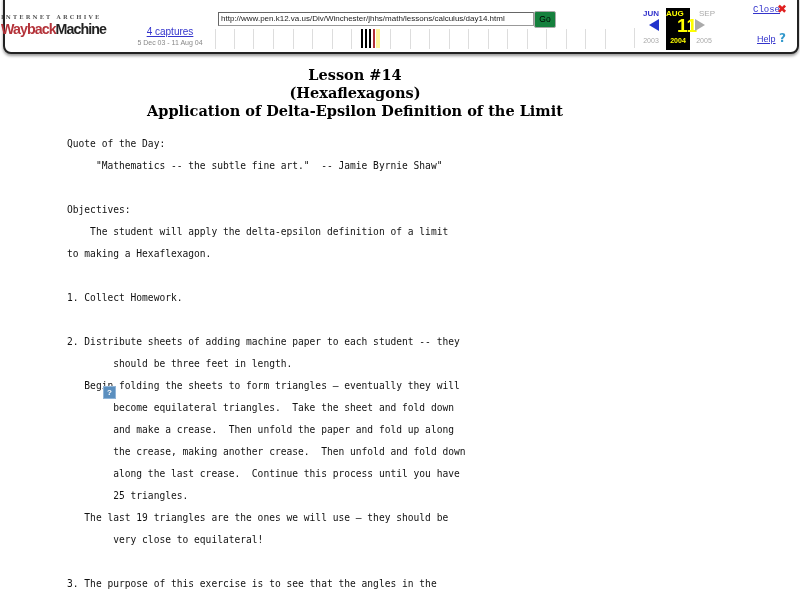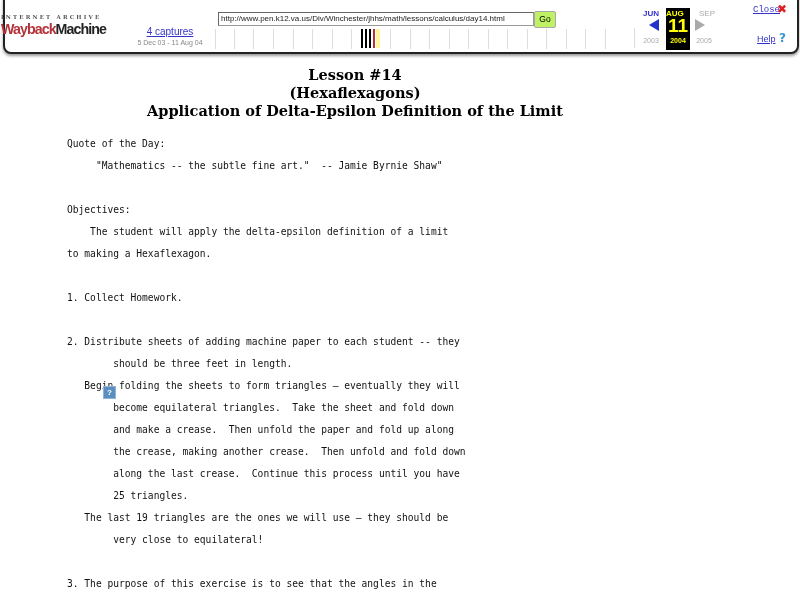--- a/index.html
+++ b/index.html
@@ -11,27 +11,27 @@
     }
     .logo { position: absolute; left: 1px; top: 14px; width: 80px; }
     .logo-top { font-family: "DejaVu Serif", serif; font-size: 5.5px; letter-spacing: 2.2px; color: #555; font-weight: bold; white-space: nowrap; }
     .logo-main { margin-top: 1px; font-family: "Liberation Sans", sans-serif; font-weight: bold; font-size: 15px; line-height: 15px; letter-spacing: -1px; white-space: nowrap; transform: scaleX(0.95); transform-origin: left; }
     .logo-main .w { color: #b4333a; }
     .logo-main .m { color: #222; }
     .captures { position: absolute; left: 130px; top: 26px; text-align: center; width: 80px; }
     .captures a { font-family: "Liberation Sans", sans-serif; font-size: 10px; color: #3333cc; text-decoration: underline; display: block; }
     .captures .range { font-family: "Liberation Sans", sans-serif; font-size: 7px; color: #888; margin-top: 2px; }
     .urlbox { position: absolute; left: 218px; top: 12px; width: 310px; height: 12px; border: 1px solid #999; border-top-color: #666; border-left-color: #666; background: #fff; font-family: "Liberation Sans", sans-serif; font-size: 8px; line-height: 12px; padding: 0 2px; color: #222; overflow: hidden; white-space: nowrap; box-sizing: content-box; }
-    .gobtn { position: absolute; left: 534px; top: 11px; width: 20px; height: 15px; border: 1px solid #aaa; background: #bef264; font-family: "Liberation Sans", sans-serif; font-size: 8.5px; line-height: 15px; text-align: center; color: #000; border-radius: 2px; }
+    .gobtn { position: absolute; left: 534px; top: 11px; width: 20px; height: 15px; border: 1px solid #aaa; background: #15803d; font-family: "Liberation Sans", sans-serif; font-size: 8.5px; line-height: 15px; text-align: center; color: #000; border-radius: 2px; }
     .timeline { position: absolute; left: 215px; top: 29px; width: 400px; height: 20px; }
     .tick { position: absolute; top: 0; width: 1px; height: 20px; background: #ddd; }
     .bar { position: absolute; top: 0; width: 2px; height: 19px; background: #000; }
     .cur-col { position: absolute; left: 666px; top: 8px; width: 24px; height: 42px; background: #000; }
     .cur-month { position: absolute; left: 666px; top: 9px; width: 24px; text-align: left; color: #ff0; font-family: "Liberation Sans", sans-serif; font-size: 8px; font-weight: bold; }
-    .cur-day { position: absolute; left: 666px; top: 16px; width: 24px; text-align: center; color: #ff0; font-family: "Liberation Sans", sans-serif; font-size: 19px; font-weight: bold; line-height: 20px; }
+    .cur-day { position: absolute; left: 666px; top: 16px; width: 24px; text-align: center; color: #ff0; font-family: "Liberation Sans", sans-serif; font-size: 19px; font-weight: bold; line-height: 20px; padding-left: 9px; }
     .cur-year { position: absolute; left: 666px; top: 37px; width: 24px; text-align: center; color: #ff0; font-family: "Liberation Sans", sans-serif; font-size: 7px; font-weight: bold; }
     .prev-month { position: absolute; left: 640px; top: 9px; width: 22px; text-align: center; color: #3333cc; font-family: "Liberation Sans", sans-serif; font-size: 8px; font-weight: bold; }
     .next-month { position: absolute; left: 693px; top: 9px; width: 22px; text-align: right; color: #aaa; font-family: "Liberation Sans", sans-serif; font-size: 8px; }
     .prev-year { position: absolute; left: 640px; top: 37px; width: 22px; text-align: center; color: #aaa; font-family: "Liberation Sans", sans-serif; font-size: 7px; }
     .next-year { position: absolute; left: 693px; top: 37px; width: 22px; text-align: center; color: #aaa; font-family: "Liberation Sans", sans-serif; font-size: 7px; }
     .prev-arrow { position: absolute; left: 649px; top: 19px; width: 0; height: 0; border-top: 6px solid transparent; border-bottom: 6px solid transparent; border-right: 10px solid #2233cc; }
     .next-arrow { position: absolute; left: 695px; top: 19px; width: 0; height: 0; border-top: 6px solid transparent; border-bottom: 6px solid transparent; border-left: 10px solid #aaa; }
     .sep-line { position: absolute; left: 634px; top: 28px; width: 1px; height: 20px; background: #ddd; }
     .close-link { position: absolute; left: 753px; top: 5px; font-family: Liberation Mono, monospace; font-size: 9px; color: #3333cc; text-decoration: underline; }
     .close-x { position: absolute; left: 777px; top: 2px; font-family: "DejaVu Sans", sans-serif; font-size: 12px; font-weight: bold; color: #e02020; }

